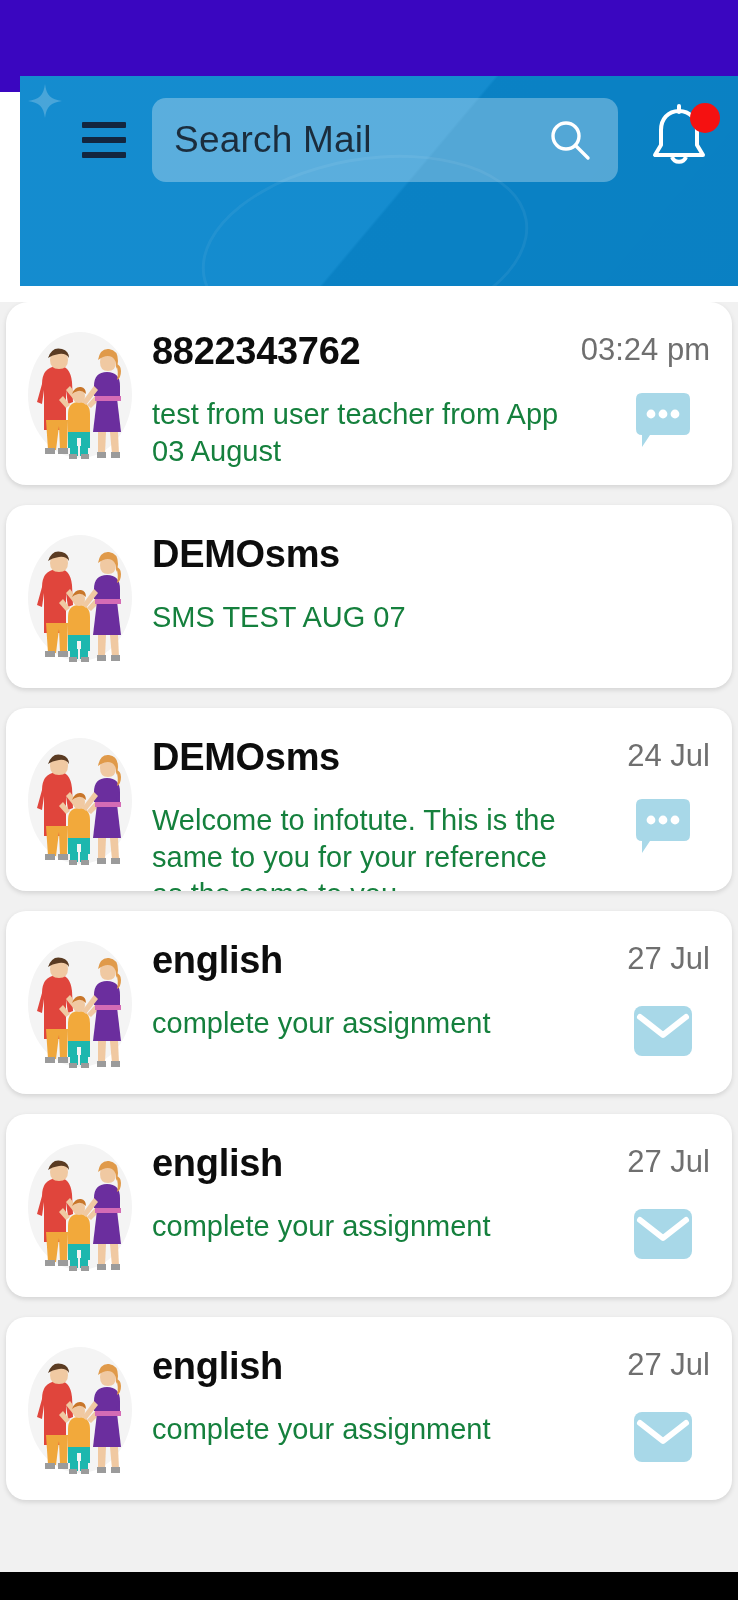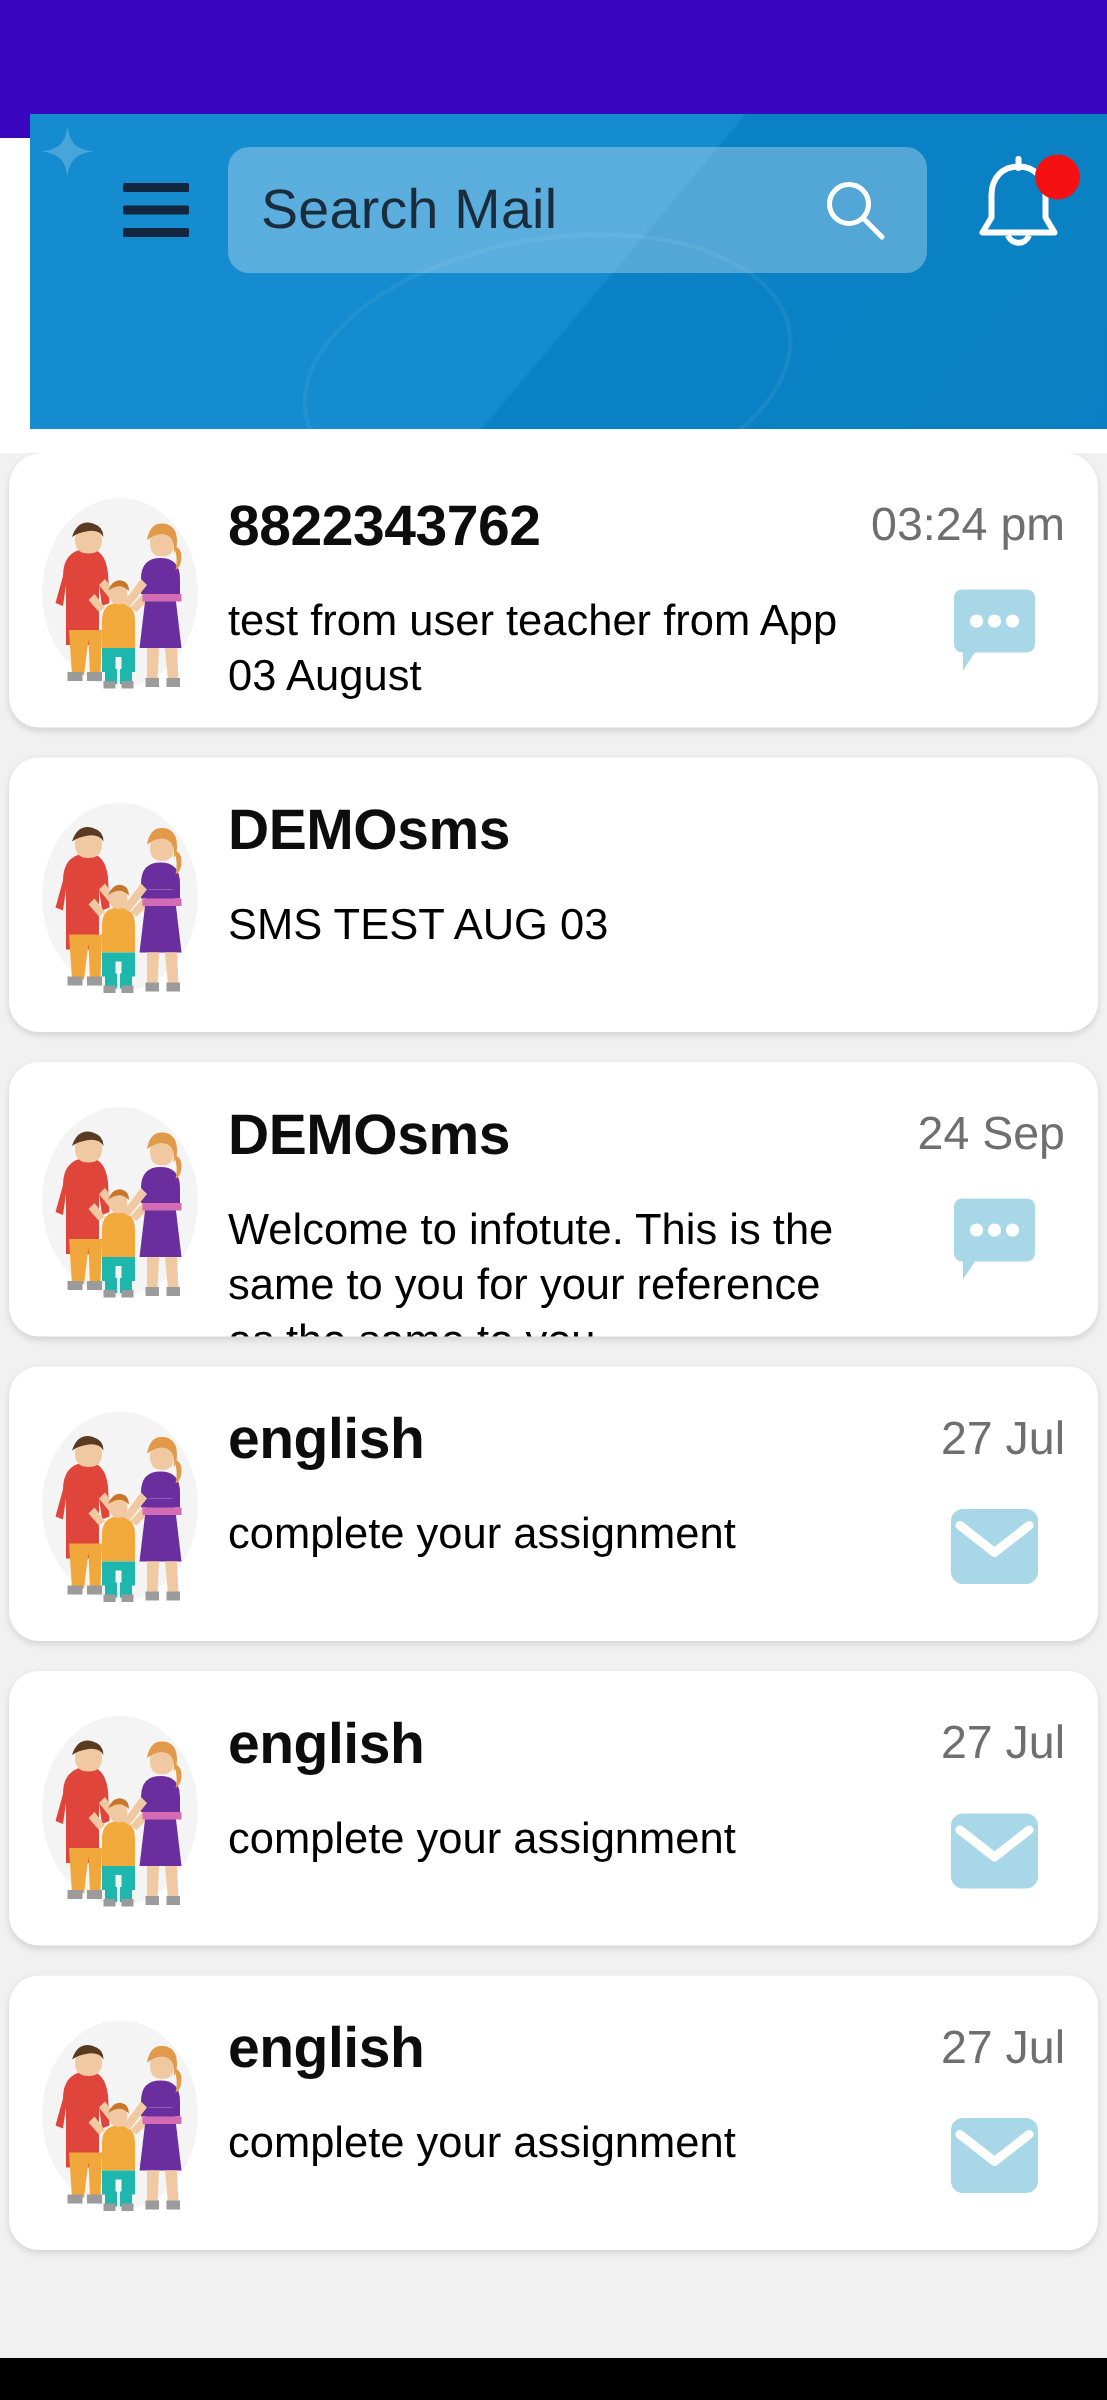--- a/index.html
+++ b/index.html
@@ -149,21 +149,21 @@
   .mail-sender {
     font-size:38px; font-weight:bold;
     color:#0d0d0d;
     line-height:1.05;
     letter-spacing:-.3px;
     white-space:nowrap;
   }
   .mail-preview {
     margin-top:24px;
     font-size:29px;
-    color:#000000;
+    color:#15803d;
     line-height:1.28;
     max-width:440px;
   }
 
   .mail-right {
     flex:0 0 auto;
     width:168px;
     height:100%;
     position:relative;
   }
@@ -315,21 +315,21 @@
         <path d="M78 104 l8 0 l-1 22 l-7 0 z" fill="#f0c9a2"></path>
         <path d="M90 104 l8 0 l1 22 l-7 0 z" fill="#f0c9a2"></path>
         <path d="M77 124 l9 0 l0 6 l-9 0 z" fill="#9b9b9b"></path>
         <path d="M91 124 l9 0 l0 6 l-9 0 z" fill="#9b9b9b"></path>
         <path d="M74 58 l-12 16 l4 3 l12-15 z" fill="#f0c9a2"></path>
       </svg>
     </div>
 
     <div class="mail-body">
       <div class="mail-sender">DEMOsms</div>
-      <div class="mail-preview">SMS TEST AUG 03</div>
+      <div class="mail-preview">SMS TEST AUG 07</div>
     </div>
 
   </div>
 
   <div class="mail-card">
     <div class="avatar">
       <div class="avatar-bg"></div>
       <svg viewBox="0 0 118 138">
 
         <path d="M22 56 q0-16 14-18 q14-2 16 16 l1 20 l-5 2 l-2 -14 l0 40 l-22 0 l0-40 l-2 14 l-5-2 z" fill="#e0453c"></path>
@@ -364,21 +364,21 @@
         <path d="M74 58 l-12 16 l4 3 l12-15 z" fill="#f0c9a2"></path>
       </svg>
     </div>
 
     <div class="mail-body">
       <div class="mail-sender">DEMOsms</div>
       <div class="mail-preview">Welcome to infotute. This is the same to you for your reference as the same to you ...</div>
     </div>
 
     <div class="mail-right">
-      <div class="mail-time">24 Sep</div>
+      <div class="mail-time">24 Jul</div>
       <div class="mail-type-icon"><svg viewBox="0 0 66 66" width="66" height="66">
               <path d="M6 10 q0-6 6-6 l42 0 q6 0 6 6 l0 30 q0 6-6 6 l-34 0 l-8 12 l0-12 q-6 0-6-6 z" fill="#a8d8e8"></path>
               <circle cx="21" cy="25" r="4.4" fill="#ffffff"></circle>
               <circle cx="33" cy="25" r="4.4" fill="#ffffff"></circle>
               <circle cx="45" cy="25" r="4.4" fill="#ffffff"></circle>
             </svg></div>
     </div>
   </div>
 
   <div class="mail-card">

